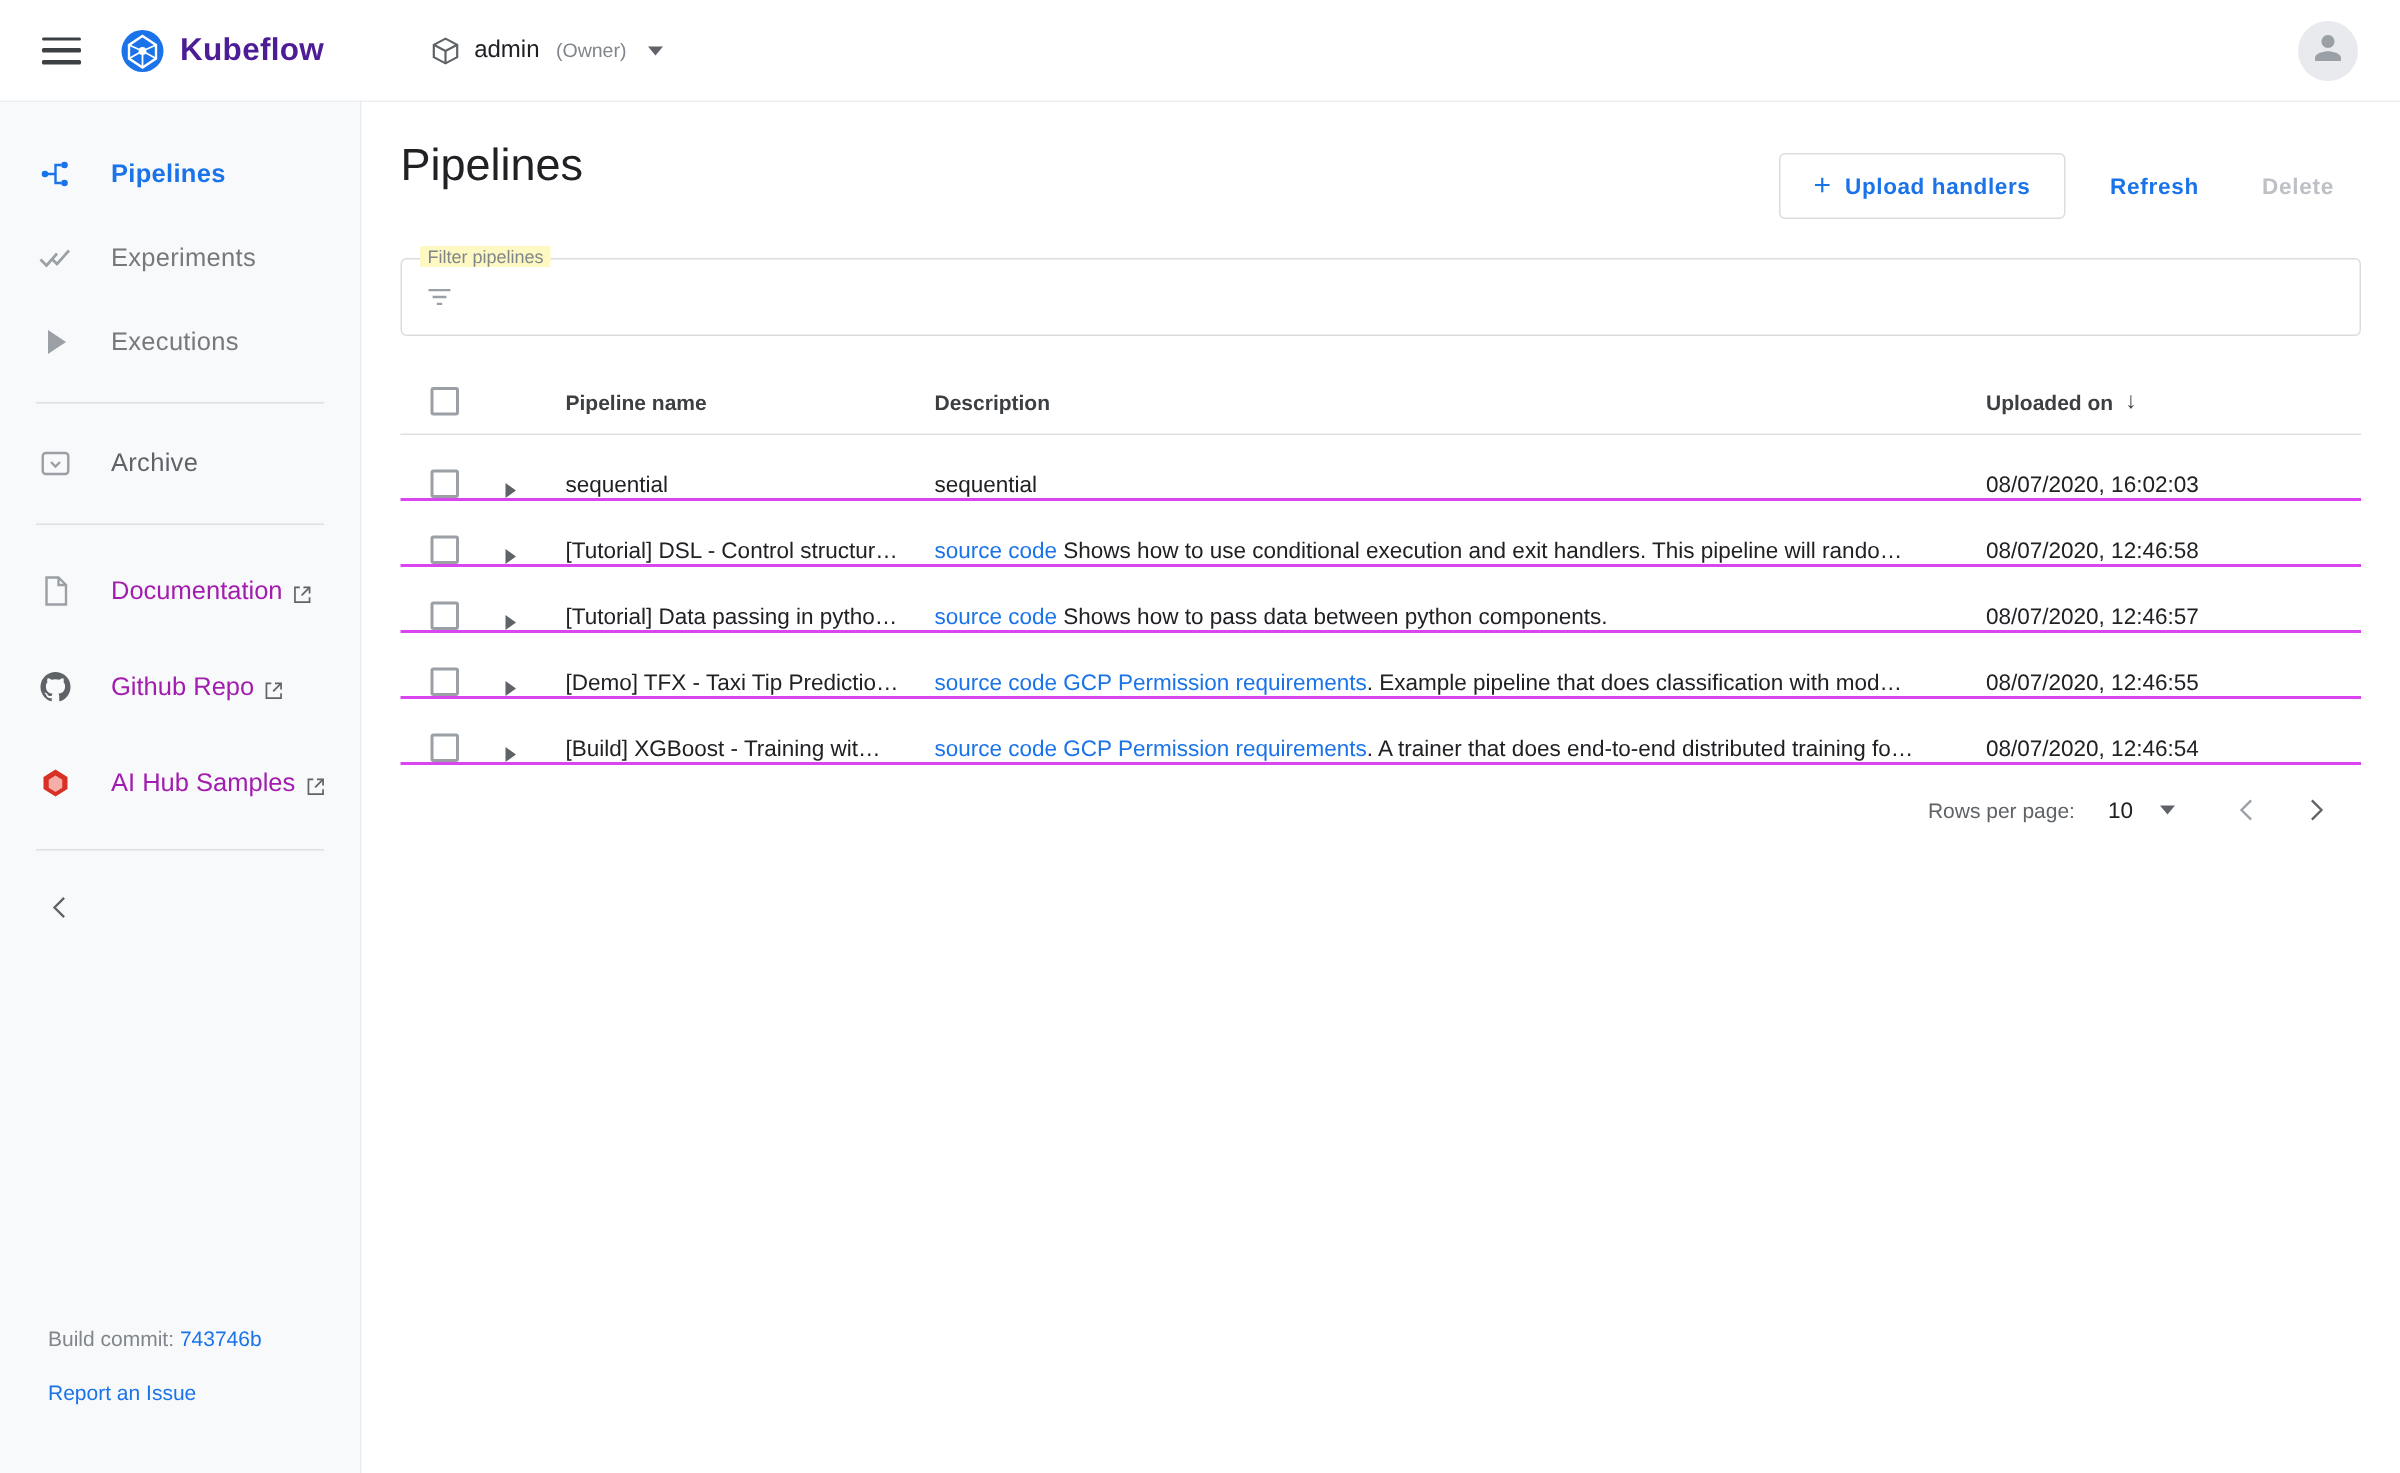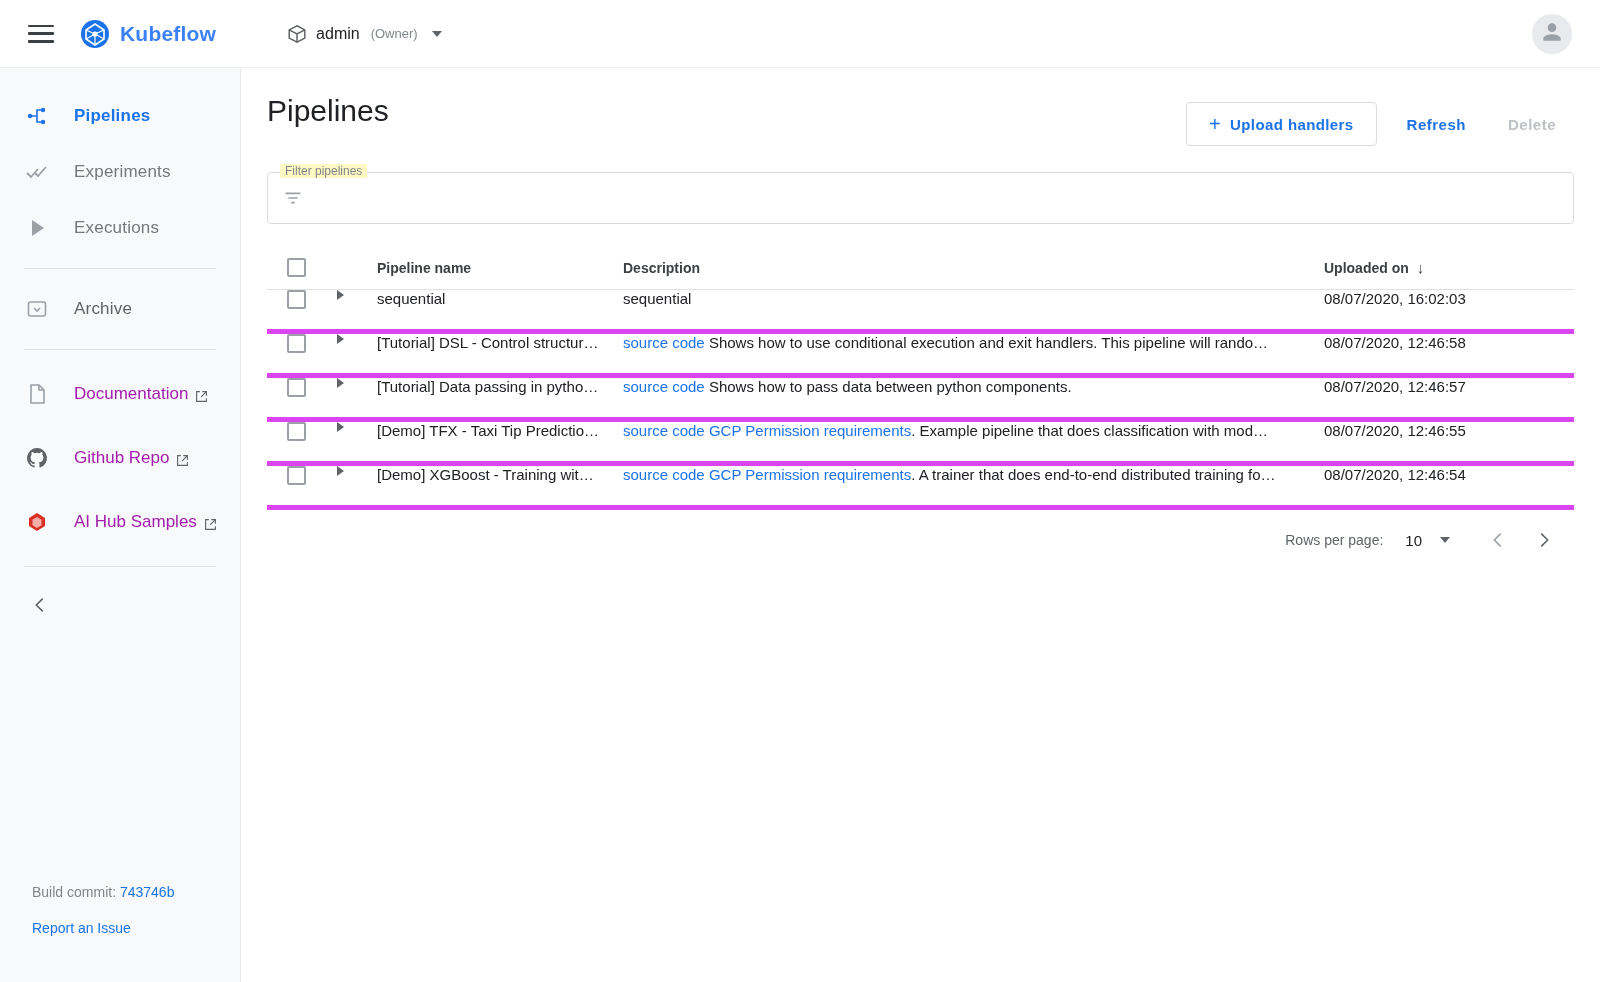--- a/index.html
+++ b/index.html
@@ -27,21 +27,21 @@
   .hamburger {
     width: 26px; height: 18px; margin-left: 28px; margin-right: 26px;
     display: flex; flex-direction: column; justify-content: space-between;
     cursor: pointer;
   }
   .hamburger span { display: block; height: 2.5px; background: #3c4043; border-radius: 1px; }
 
   .brand { display: flex; align-items: center; gap: 10px; cursor: pointer; }
   .brand-logo { width: 30px; height: 30px; }
   .brand-text {
-    font-size: 21px; font-weight: bold; color: #3b82f6; letter-spacing: .2px;
+    font-size: 21px; font-weight: bold; color: #4c1d95; letter-spacing: .2px;
   }
 
   .ns-select {
     display: flex; align-items: center; gap: 8px;
     margin-left: 70px; cursor: pointer; color: #3c4043;
   }
   .ns-icon { width: 22px; height: 22px; color: #5f6368; }
   .ns-name { font-size: 16px; color: #202124; }
   .ns-role { font-size: 13px; color: #80868b; margin-left: 3px; }
   .ns-caret {
@@ -137,22 +137,22 @@
   }
 
   
   .table { margin: 22px 26px 0 26px; }
   .t-head {
     display: flex; align-items: center; height: 44px;
     border-bottom: 1px solid #e0e0e0;
     font-size: 14px; font-weight: bold; color: #3c4043;
   }
   .t-row {
-    display: flex; align-items: flex-start; height: 44px;
-    border-bottom: 5px solid #d946ef;
+    display: flex; align-items: flex-end; height: 44px;
+    border-bottom: 2px solid #d946ef;
     font-size: 15px; color: #202124;
   }
   .c-check { width: 68px; display: flex; align-items: center; padding-left: 20px; }
   .c-exp { width: 42px; display: flex; align-items: center; justify-content: flex-start; }
   .c-name { width: 246px; padding-right: 12px; overflow: hidden; white-space: nowrap; text-overflow: ellipsis; }
   .c-desc { flex: 1; overflow: hidden; white-space: nowrap; text-overflow: ellipsis; padding-right: 7px; }
   .c-date { width: 250px; }
   .c-date-head { display: flex; align-items: center; gap: 8px; }
 
   .cb {
@@ -445,21 +445,21 @@
         <div class="c-date">08/07/2020, 12:46:55</div>
       </div>
 
       <div class="t-row">
         <div class="c-check">
           <span class="cb"></span>
         </div>
         <div class="c-exp">
           <span class="caret-right"></span>
         </div>
-        <div class="c-name">[Demo] XGBoost - Training wit…</div>
+        <div class="c-name">[Build] XGBoost - Training wit…</div>
         <div class="c-desc">
           <span class="lnk">source code</span>
           <span class="lnk">GCP Permission requirements</span><span>. A trainer that does end-to-end distributed training fo…</span>
         </div>
         <div class="c-date">08/07/2020, 12:46:54</div>
       </div>
 
       <div class="pager">
         <span class="rows-label">Rows per page:</span>
         <span class="rows-val">10</span>

